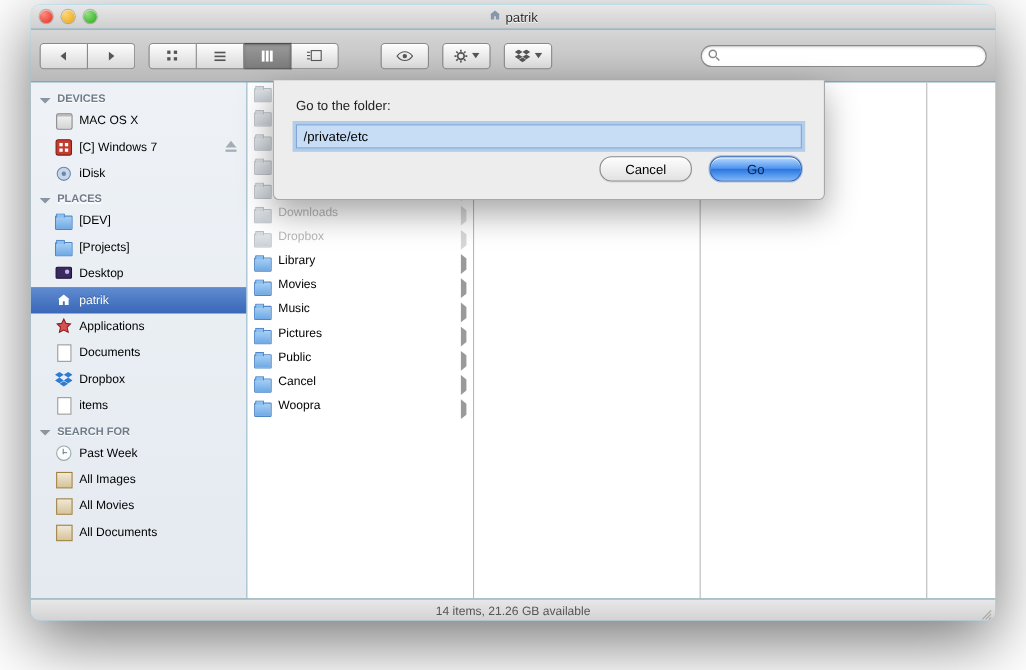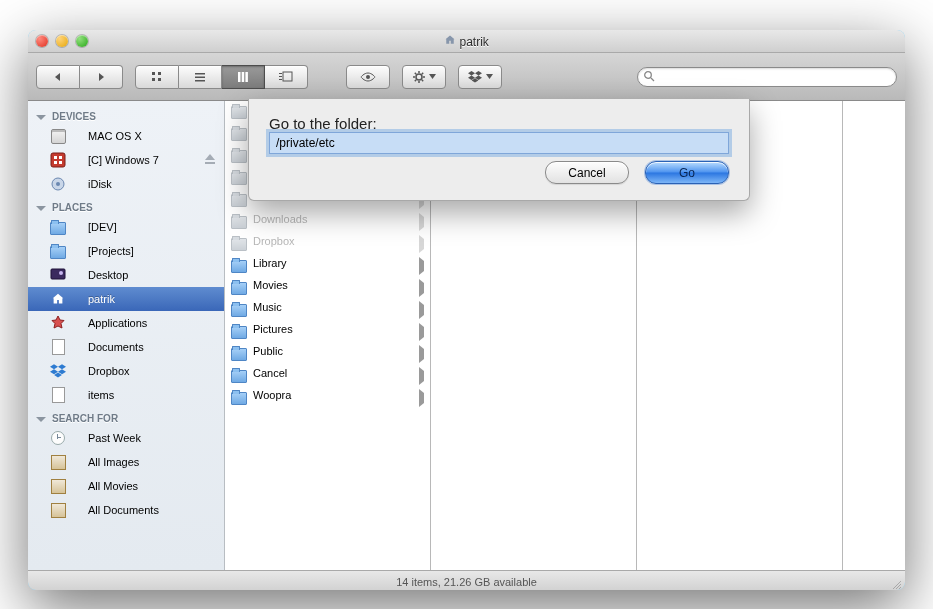--- a/index.html
+++ b/index.html
@@ -15,21 +15,21 @@
   }
   .canvas {
     position: relative;
     width: 933px;
     height: 609px;
   }
   
   .shadow-frame {
     position: absolute;
     left: 28px;
-    top: 30px;
+    top: 4px;
     width: 877px;
     height: 560px;
     border-radius: 8px;
     box-shadow: 0 18px 60px rgba(0,0,0,0.55);
     background: #7dd3fc;
     overflow: hidden;
   }
   
   .titlebar {
     height: 22px;
@@ -153,21 +153,21 @@
     border-style: solid;
     border-width: 5px 5px 0 5px;
     border-color: #8b95a0 transparent transparent transparent;
     margin-right: 4px;
     margin-top: 1px;
   }
   .sb-item {
     display: flex;
     align-items: center;
     padding: 2px 8px 2px 22px;
-    gap: 22px;
+    gap: 6px;
     height: 20px;
     cursor: default;
   }
   .sb-item.selected {
     background: linear-gradient(#5f8cd0, #3a67b8);
     color: #fff;
     text-shadow: 0 -1px 0 rgba(0,0,0,0.3);
   }
   .sb-item .icon {
     width: 16px; height: 16px; flex: 0 0 16px;
@@ -240,21 +240,22 @@
     width: 460px;
     background: #ededed;
     border: 1px solid #a8a8a8;
     border-top: none;
     box-shadow: 0 12px 30px rgba(0,0,0,0.35);
     border-radius: 0 0 6px 6px;
     padding: 16px 20px 16px 20px;
     z-index: 50;
   }
   .sheet .prompt {
-    font-size: 15px;
+    font-size: 12px;
+    margin-bottom: 10px;
     color: #222;
   }
   .sheet input[type=text] {
     width: 100%;
     box-sizing: border-box;
     height: 22px;
     padding: 2px 6px;
     border: 1px solid #7fa6d9;
     outline: none;
     font-size: 12px;

